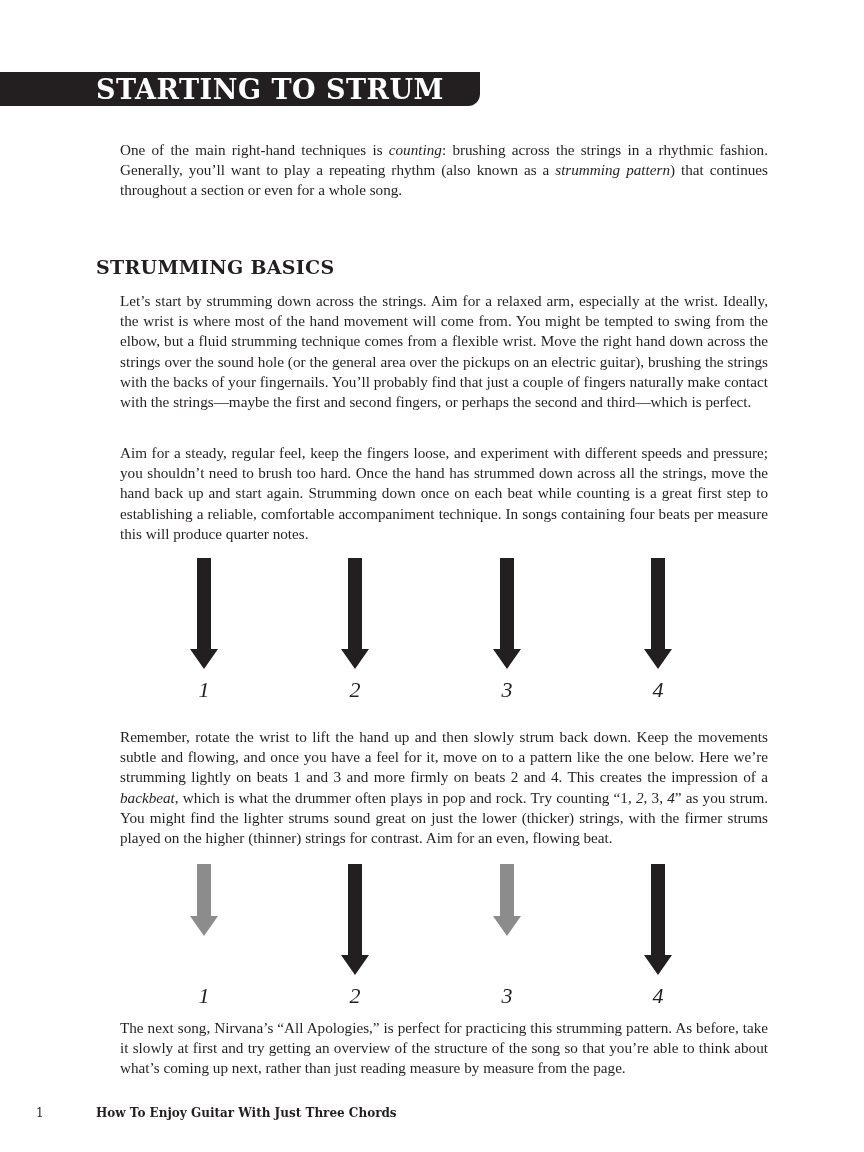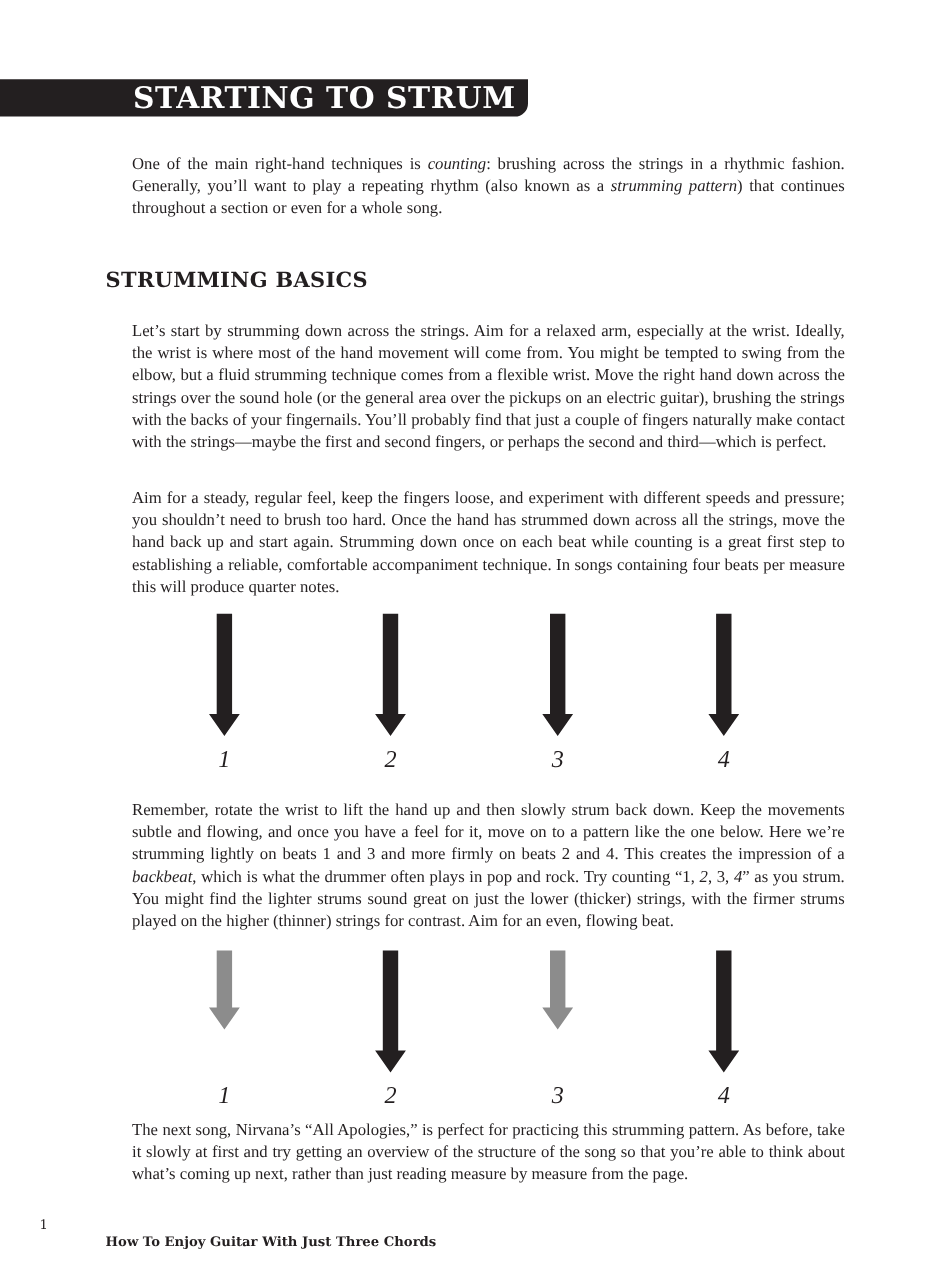--- a/index.html
+++ b/index.html
@@ -1,26 +1,26 @@
 <!DOCTYPE html>
 <html><head>
 <meta charset="utf-8">
 <style>
   html, body { margin:0; padding:0; background:#ffffff; }
   body { width:864px; height:1152px; position:relative; overflow:hidden; font-family:"Liberation Serif", serif; color:#231f20; }
   .title-bar { position:absolute; left:0; top:72px; width:480px; height:34px; background:#231f20; border-bottom-right-radius:12px; }
-  .title-text { position:absolute; left:96px; top:72px; height:26px; line-height:36px; font-family:"DejaVu Serif", serif; font-weight:bold; font-size:27px; color:#ffffff; letter-spacing:0.5px; white-space:nowrap;margin-left:25px; }
+  .title-text { position:absolute; left:96px; top:72px; height:26px; line-height:36px; font-family:"DejaVu Serif", serif; font-weight:bold; font-size:27px; color:#ffffff; letter-spacing:0.5px; white-space:nowrap; }
   .para { position:absolute; left:120px; width:648px; font-size:15.2px; line-height:20.2px; text-align:justify; margin:0; }
   .para em { font-style:italic; }
-  .section-heading { position:absolute; left:96px; top:244px; font-family:"DejaVu Serif", serif; font-weight:bold; font-size:19px; letter-spacing:0.3px; margin:0; white-space:nowrap;text-align:center; }
+  .section-heading { position:absolute; left:96px; top:256px; font-family:"DejaVu Serif", serif; font-weight:bold; font-size:19px; letter-spacing:0.3px; margin:0; white-space:nowrap;text-align:center; }
   .diagram { position:absolute; left:0; width:864px; }
   .diagram svg { position:absolute; left:0; top:0; }
   .beat-num { position:absolute; width:40px; margin-left:-20px; text-align:center; font-style:italic; font-size:22px; line-height:24px; }
   .footer-page { position:absolute; left:36px; top:1106px; font-family:"DejaVu Serif", serif; font-size:12px; }
-  .footer-title { position:absolute; left:96px; top:1106px; font-family:"DejaVu Serif", serif; font-weight:bold; font-size:12px; white-space:nowrap;margin-top:16px; }
+  .footer-title { position:absolute; left:96px; top:1106px; font-family:"DejaVu Serif", serif; font-weight:bold; font-size:12px; white-space:nowrap; }
 </style>
 </head>
 <body>
 
 <div class="title-bar"></div>
 <div class="title-text">STARTING TO STRUM</div>
 
 <p class="para" style="top:140px;"><span>One of the main right-hand techniques is </span><em>counting</em><span>: brushing across the strings in a rhythmic fashion. Generally, you’ll want to play a repeating rhythm (also known as a </span><em>strumming pattern</em><span>) that continues throughout a section or even for a whole song.</span></p>
 
 <h2 class="section-heading">STRUMMING BASICS</h2>

